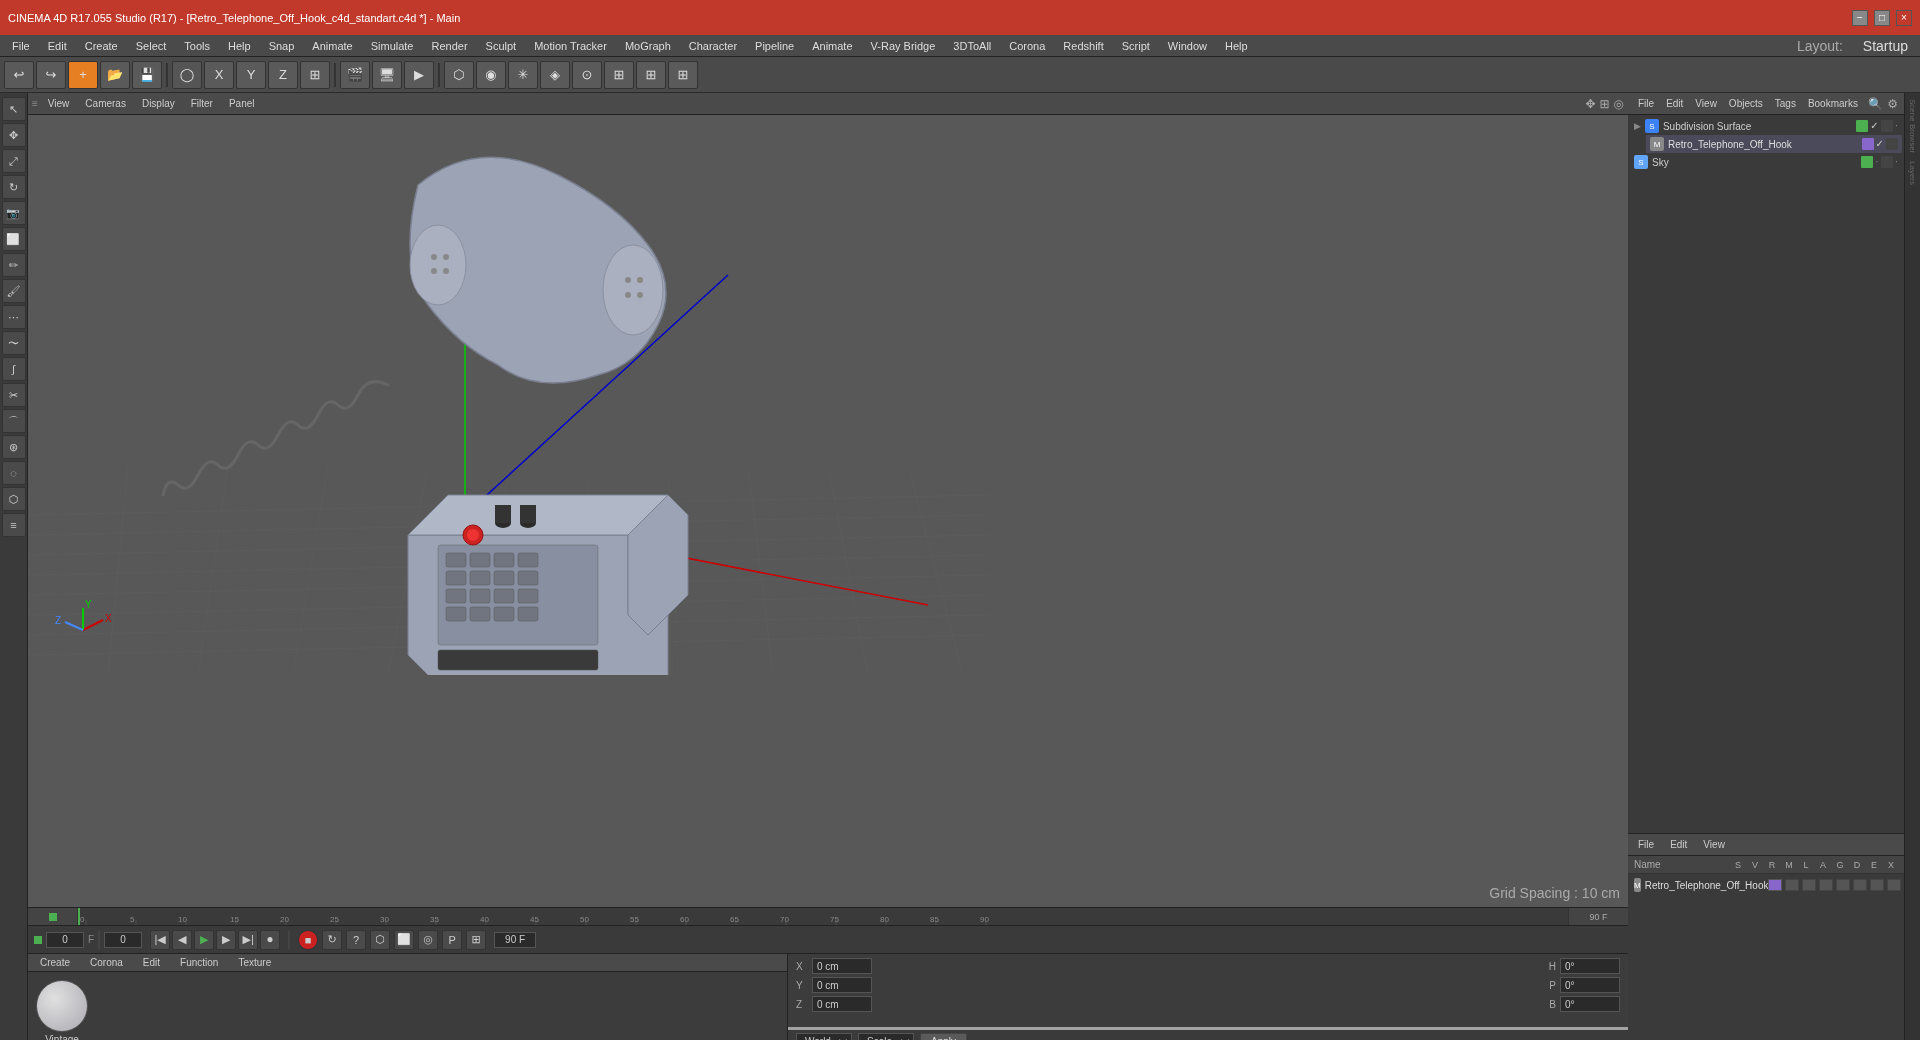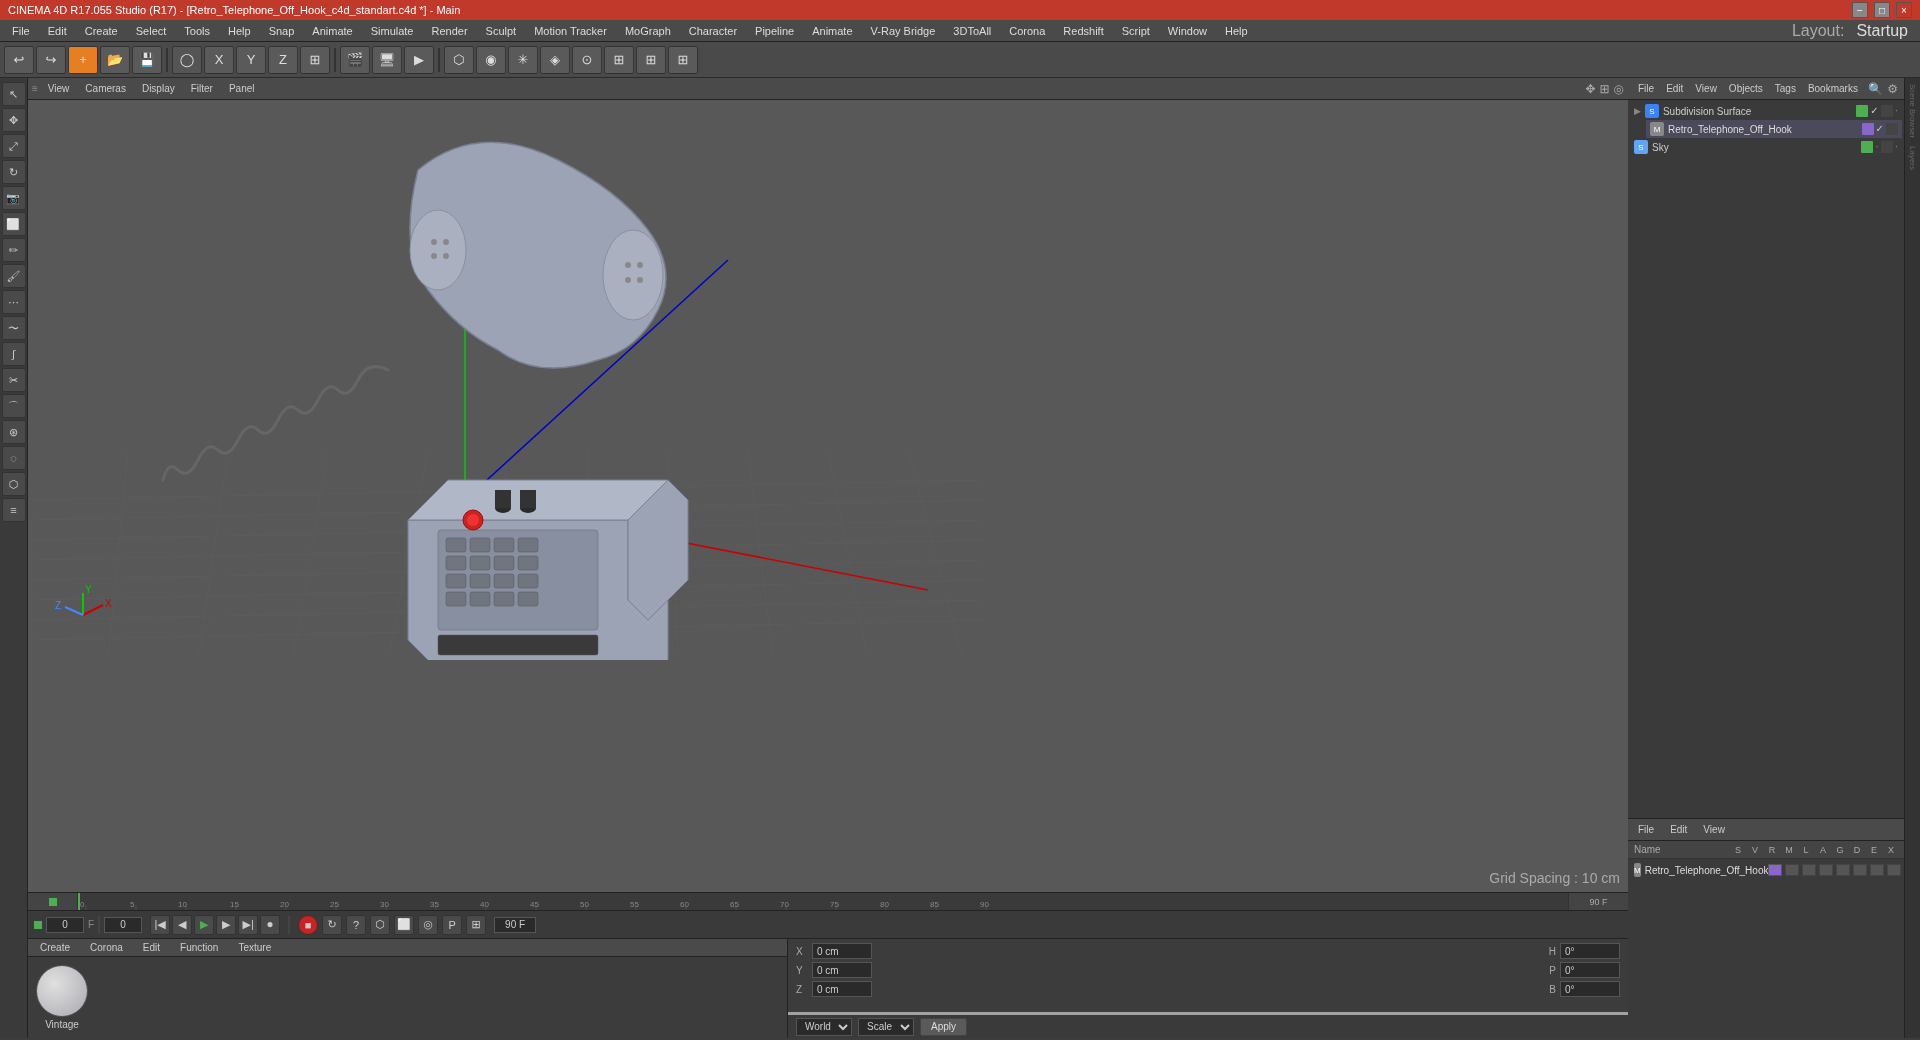--- a/index.html
+++ b/index.html
@@ -1,34 +1,34 @@
 <!DOCTYPE html>
 <html><head>
   <meta charset="utf-8">
   <style>
     * { margin: 0; padding: 0; box-sizing: border-box; }
     body { width: 1920px; height: 1040px; overflow: hidden; background: #3c3c3c; font-family: Arial, sans-serif; font-size: 11px; color: #ccc; user-select: none; }
 
     
     #title-bar {
-      width: 100%; height: 20px; background: #c0392b; display: flex; align-items: center; justify-content: space-between;
+      width: 100%; height: 35px; background: #c0392b; display: flex; align-items: center; justify-content: space-between;
       padding: 0 8px; color: white; font-size: 12px;
     }
     #title-bar-controls { display: flex; gap: 6px; }
     .win-btn { width: 16px; height: 16px; background: #888; border: 1px solid #555; cursor: pointer; display: flex; align-items: center; justify-content: center; font-size: 10px; color: #fff; }
 
     
     #menu-bar {
       width: 100%; height: 22px; background: #4a4a4a; display: flex; align-items: center; padding: 0 4px; gap: 2px;
       border-bottom: 1px solid #222;
     }
     .menu-item { padding: 2px 8px; cursor: pointer; color: #ddd; font-size: 11px; }
 
     
-    #layout-label { margin-left: auto; color: #aaa; font-size: 16px; padding-right: 8px; display: flex; align-items: center; gap: 12px; }
+    #layout-label { margin-left: auto; color: #aaa; font-size: 14px; padding-right: 8px; display: flex; align-items: center; gap: 20px; }
 
     
     #main-toolbar {
       width: 100%; height: 36px; background: #4a4a4a; display: flex; align-items: center; padding: 0 4px; gap: 2px;
       border-bottom: 1px solid #2a2a2a;
     }
     .tb-btn {
       width: 30px; height: 28px; background: #5a5a5a; border: 1px solid #333; border-radius: 2px;
       cursor: pointer; display: flex; align-items: center; justify-content: center; color: #ddd; font-size: 13px;
     }

